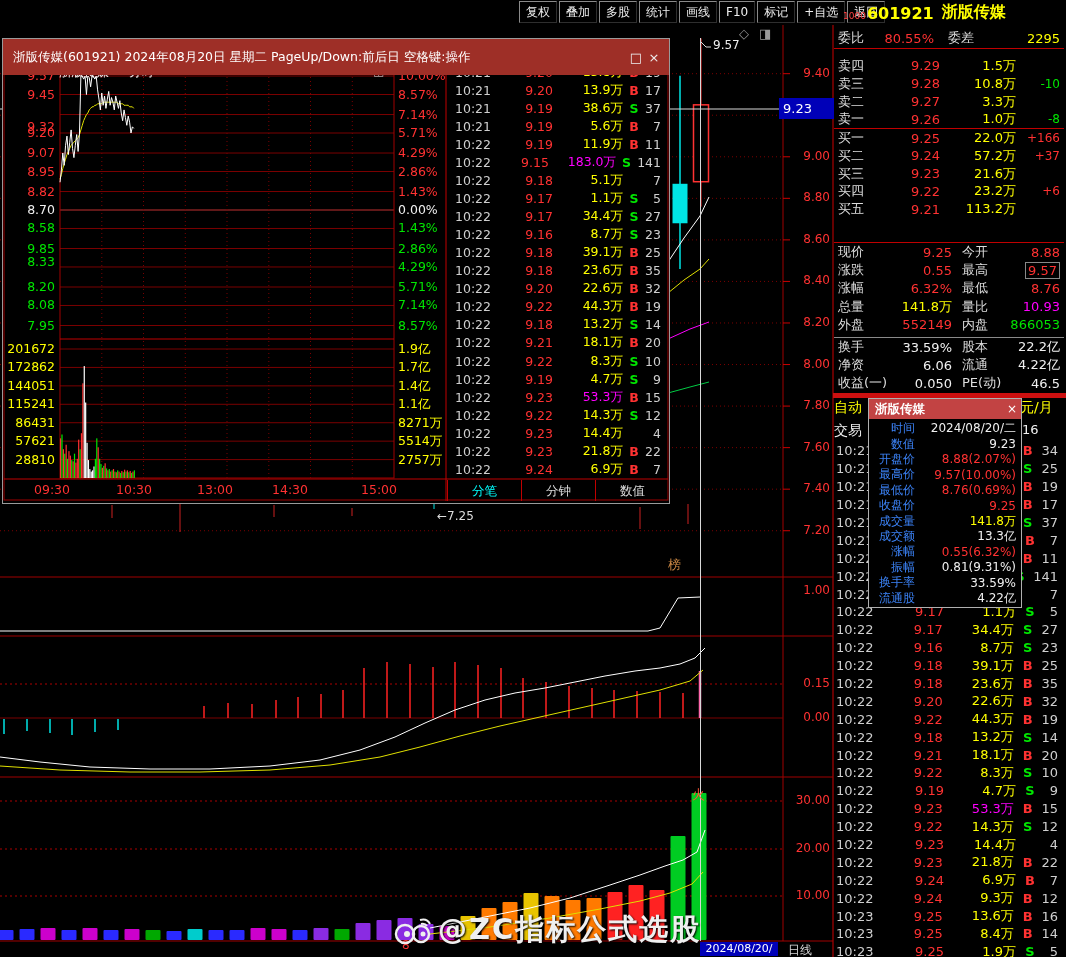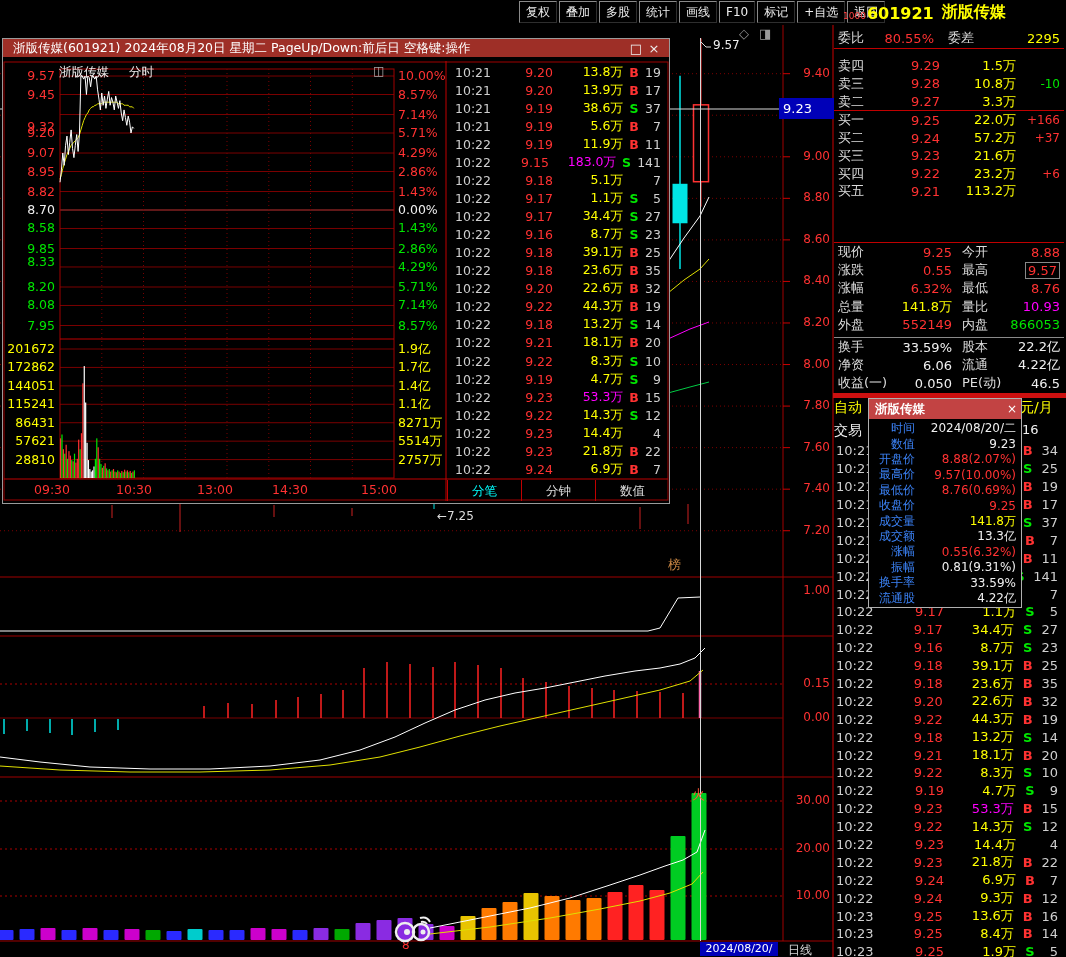--- a/index.html
+++ b/index.html
@@ -44,21 +44,21 @@
   
   #right-list{left:834px;top:442px;width:230px;height:515px;overflow:hidden;z-index:3;}
   .trow{display:flex;height:17.9px;align-items:center;font-size:13px;}
   .trow .t{width:44px;padding-left:2px;color:#cfcfcf}
   .trow .p{width:64px;text-align:right;color:#ff3232}
   .trow .v{width:72px;text-align:right;color:#ffff00}
   .trow .f{width:28px;text-align:center;font-weight:bold}
   .trow .n{flex:1;text-align:right;padding-right:6px;color:#cfcfcf}
   
   #popup{left:2px;top:38px;width:666px;height:464px;background:#000;border:1px solid #9a9a9a;z-index:10;}
-  #popup-titlebar{position:absolute;left:0;top:0;width:100%;height:18px;background:#9e2f27;display:flex;align-items:center;z-index:3;}
+  #popup-titlebar{position:absolute;left:0;top:0;width:100%;height:36px;background:#9e2f27;display:flex;align-items:center;z-index:3;}
   #popup-title{color:#fff;font-size:12.5px;padding-left:10px;flex:1;white-space:nowrap;overflow:hidden;}
   .wbtn{color:#eee;font-size:13px;width:18px;text-align:center;cursor:pointer;}
   #popup-svg{position:absolute;left:0;top:0;z-index:1;}
   .pop-lbl{position:absolute;z-index:2;font-size:12.5px;white-space:nowrap;}
   .scale-l{width:48px;text-align:right;}
   .scale-r{width:52px;text-align:left;}
   #popup-list{position:absolute;left:446px;top:24px;width:220px;height:416px;z-index:2;overflow:hidden;}
   .prow{display:flex;height:18.07px;align-items:center;font-size:12.5px;}
   .prow .t{width:42px;padding-left:6px;color:#cfcfcf}
   .prow .p{width:56px;text-align:right;color:#ff3232}
@@ -259,20 +259,27 @@
         <span class="vol">10.8万</span>
         <span class="dlt" style="color: rgb(0, 230, 0);">-10</span>
       </div>
       <div class="obrow">
         <span class="lbl">卖二</span>
         <span class="mk"></span>
         <span class="prc">9.27</span>
         <span class="vol">3.3万</span>
         <span class="dlt" style="color: rgb(255, 50, 50);"></span>
       </div>
+      <div class="obrow">
+        <span class="lbl">卖一</span>
+        <span class="mk"></span>
+        <span class="prc">9.26</span>
+        <span class="vol">1.0万</span>
+        <span class="dlt" style="color: rgb(0, 230, 0);">-8</span>
+      </div>
       <div id="ob-divider"></div>
       <div class="obrow">
         <span class="lbl">买一</span>
         <span class="mk"></span>
         <span class="prc">9.25</span>
         <span class="vol">22.0万</span>
         <span class="dlt" style="color: rgb(255, 50, 50);">+166</span>
       </div>
       <div class="obrow">
         <span class="lbl">买二</span>
@@ -597,20 +604,21 @@
 
   <div class="abs" id="watermark">
     <svg width="40" height="36">
       <circle cx="13" cy="22" r="9" fill="none" stroke="#efefef" stroke-width="2.5"></circle>
       <circle cx="29" cy="22" r="8" fill="none" stroke="#efefef" stroke-width="2.5"></circle>
       <circle cx="15" cy="22" r="3" fill="#efefef"></circle>
       <circle cx="31" cy="22" r="2.5" fill="#efefef"></circle>
       <path d="M28 8 Q35 6 38 12" fill="none" stroke="#efefef" stroke-width="2"></path>
       <path d="M29 12 Q33 11 35 14" fill="none" stroke="#efefef" stroke-width="2"></path>
     </svg>
+    <span id="watermark-text">@ZC指标公式选股</span>
   </div>
 
   <div class="abs" id="popup">
     <div id="popup-titlebar">
       <span id="popup-title">浙版传媒(601921) 2024年08月20日 星期二 PageUp/Down:前后日 空格键:操作</span>
       <span class="wbtn">□</span>
       <span class="wbtn" style="margin-right:6px;">×</span>
     </div>
     <svg id="popup-svg" width="666" height="464">
         <rect x="1" y="23" width="664" height="438" fill="none" stroke="#a00000"></rect>

